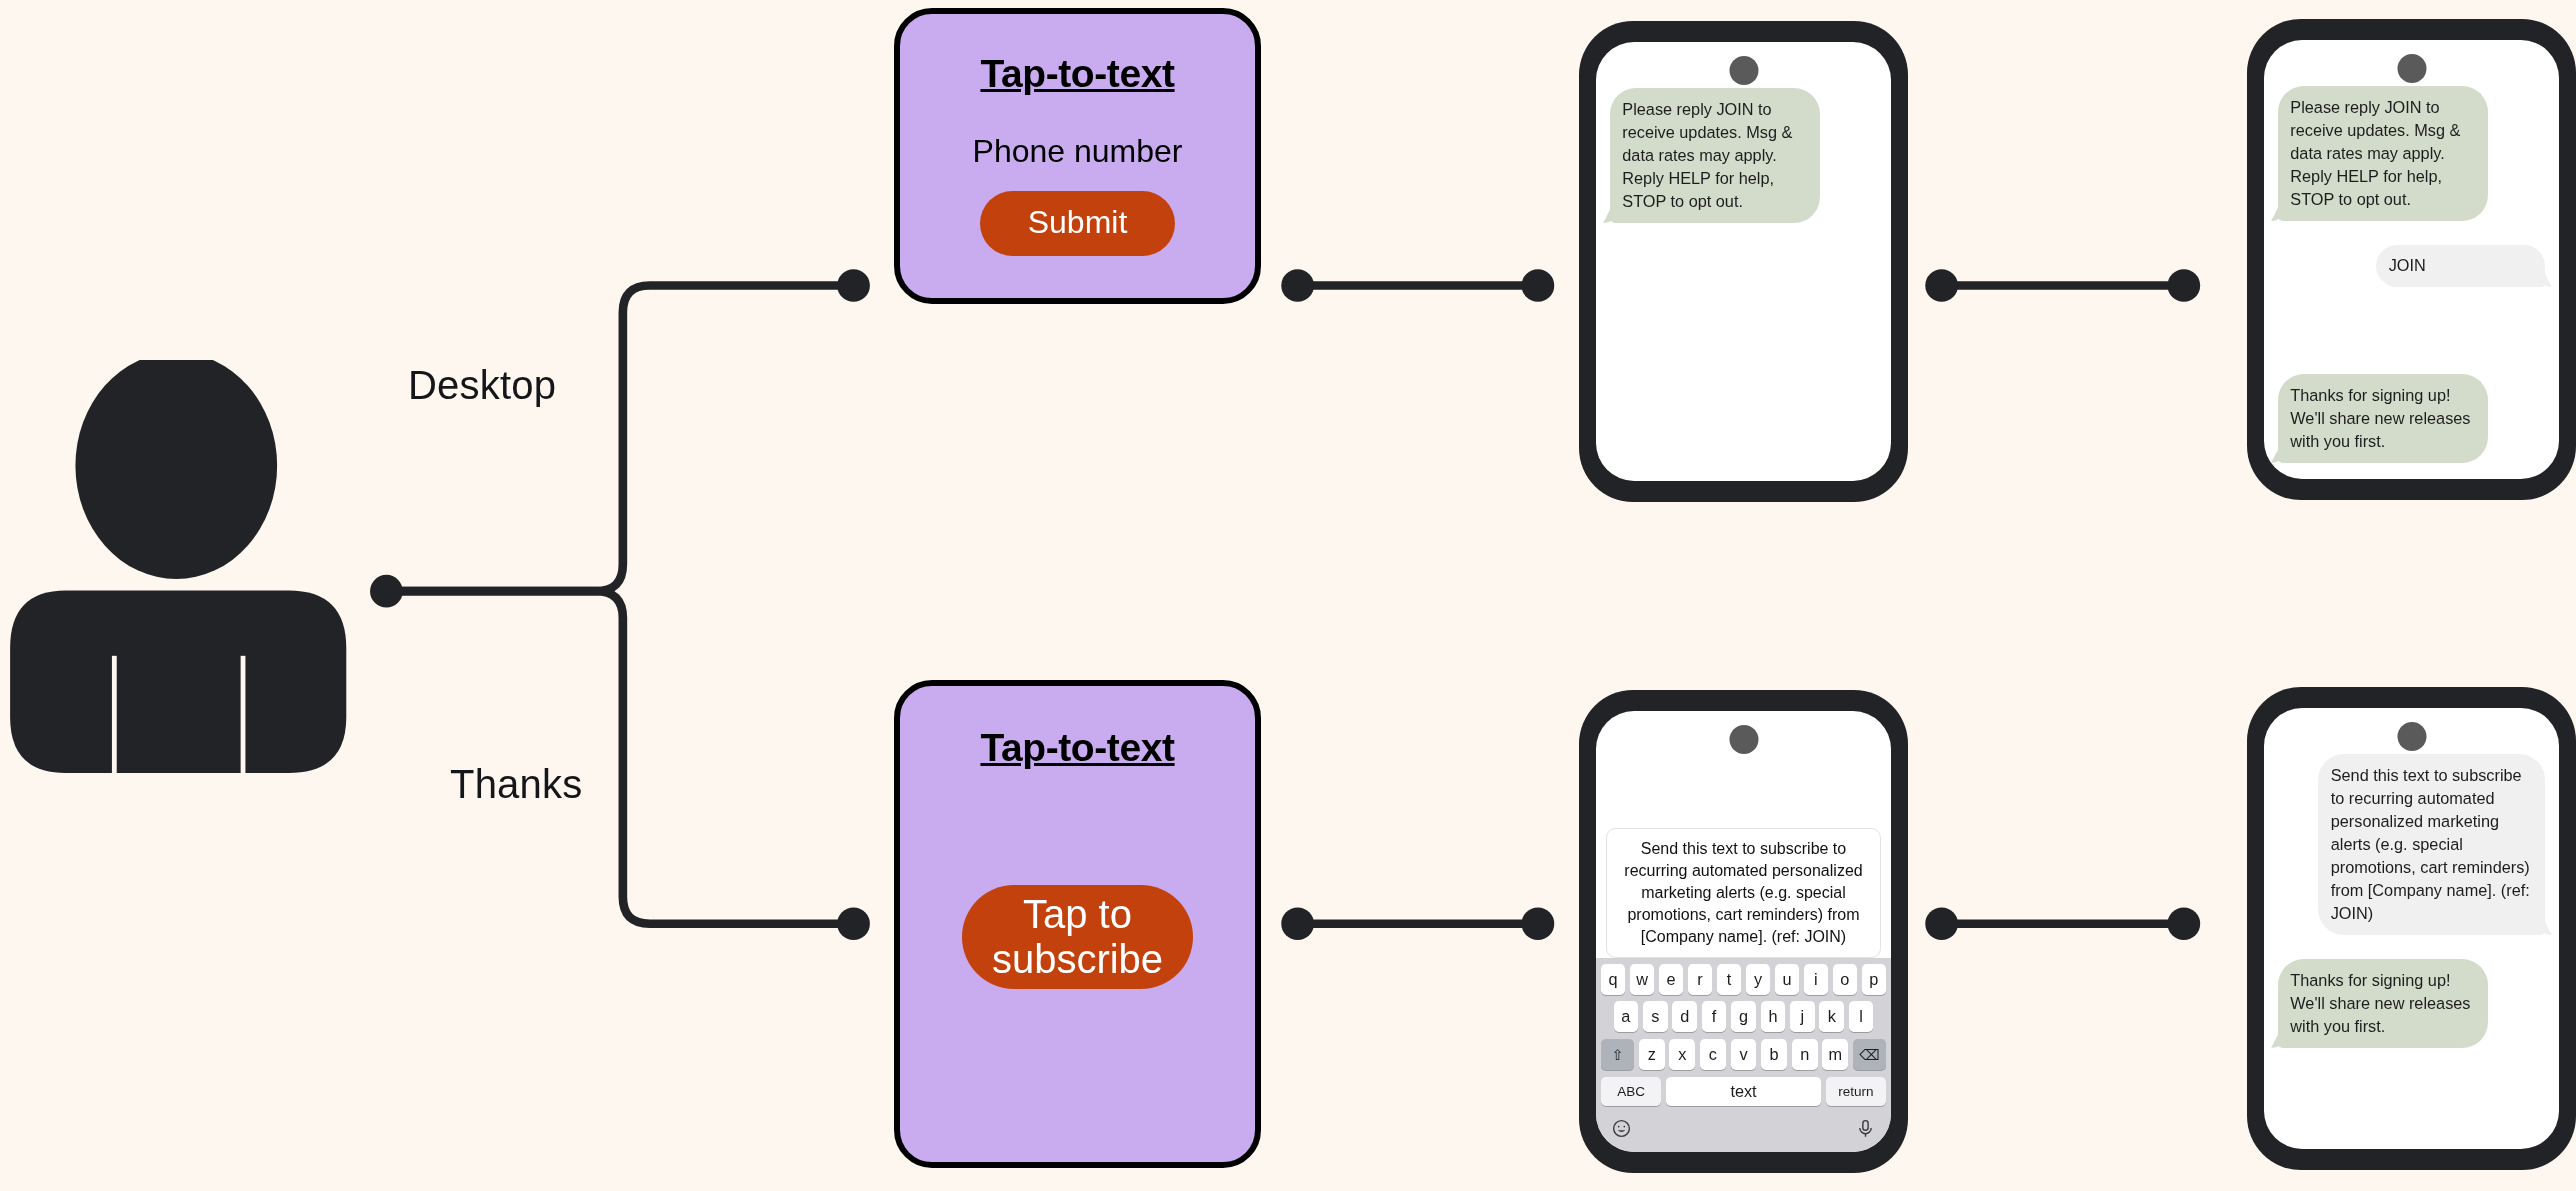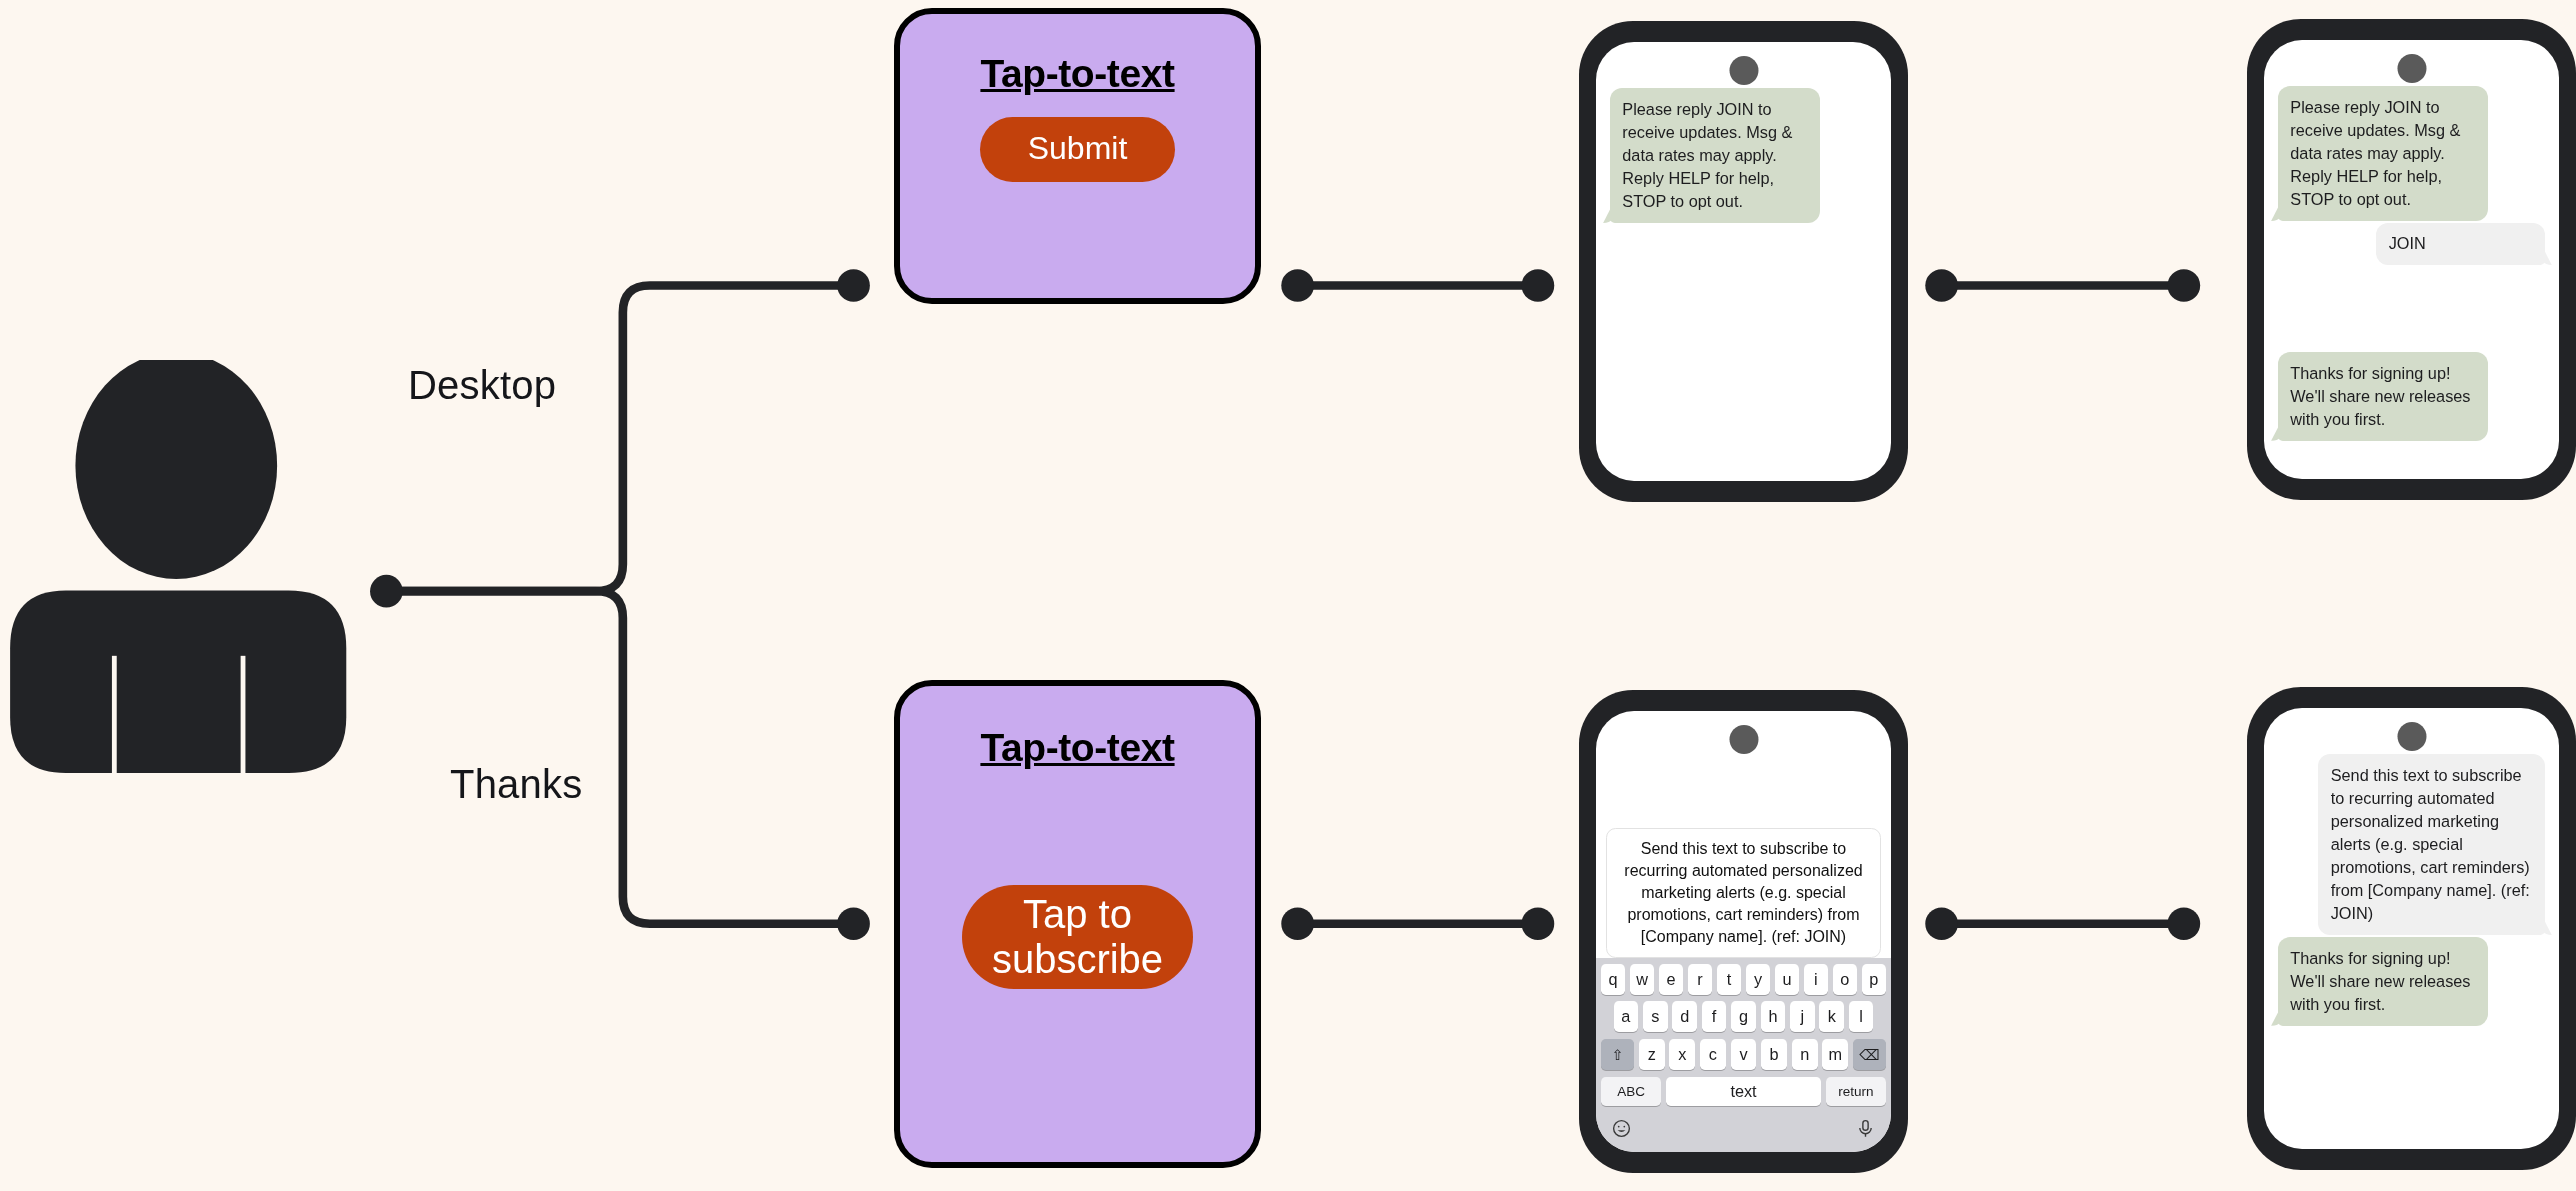--- a/index.html
+++ b/index.html
@@ -153,22 +153,22 @@
     top: 46px;
     padding: 0 13.5px;
   }
   .bubble {
     position: relative;
     max-width: 185px;
     font-size: 16.3px;
     line-height: 1.42;
     color: #1d1d1f;
     padding: 9.6px 12.5px;
-    border-radius: 12px;
-    margin-bottom: 2px;
+    border-radius: 26px;
+    margin-bottom: 24px;
     word-wrap: break-word;
   }
   .bubble.inbound {
     background: #d3dcca;
     margin-right: auto;
     border-bottom-left-radius: 4.8px;
   }
   .bubble.inbound::after {
     content: "";
     position: absolute;
@@ -295,20 +295,21 @@
     <path d="M 58 240 L 290 240 Q 350 240 350 300 L 350 372 Q 350 430 290 430 L 58 430 Q 0 430 0 372 L 0 300 Q 0 240 58 240 Z" fill="#222326"></path>
     <rect x="106" y="308" width="5" height="122" fill="#fdf7f0"></rect>
     <rect x="240" y="308" width="5" height="122" fill="#fdf7f0"></rect>
   </svg>
 
   <div class="branch-label" id="label-desktop">Desktop</div>
   <div class="branch-label" id="label-mobile">Thanks</div>
 
   <div class="signup-card" id="card-desktop">
     <div class="card-title">Tap-to-text</div>
+    <div class="field-label">Phone number</div>
     <div class="pill-button" id="submit-button">Submit</div>
   </div>
 
   <div class="signup-card" id="card-mobile">
     <div class="card-title">Tap-to-text</div>
     <div class="pill-button" id="tap-subscribe-button">Tap to subscribe</div>
   </div>
 
   <div class="phone" id="phone-d1">
     <div class="phone-screen">

